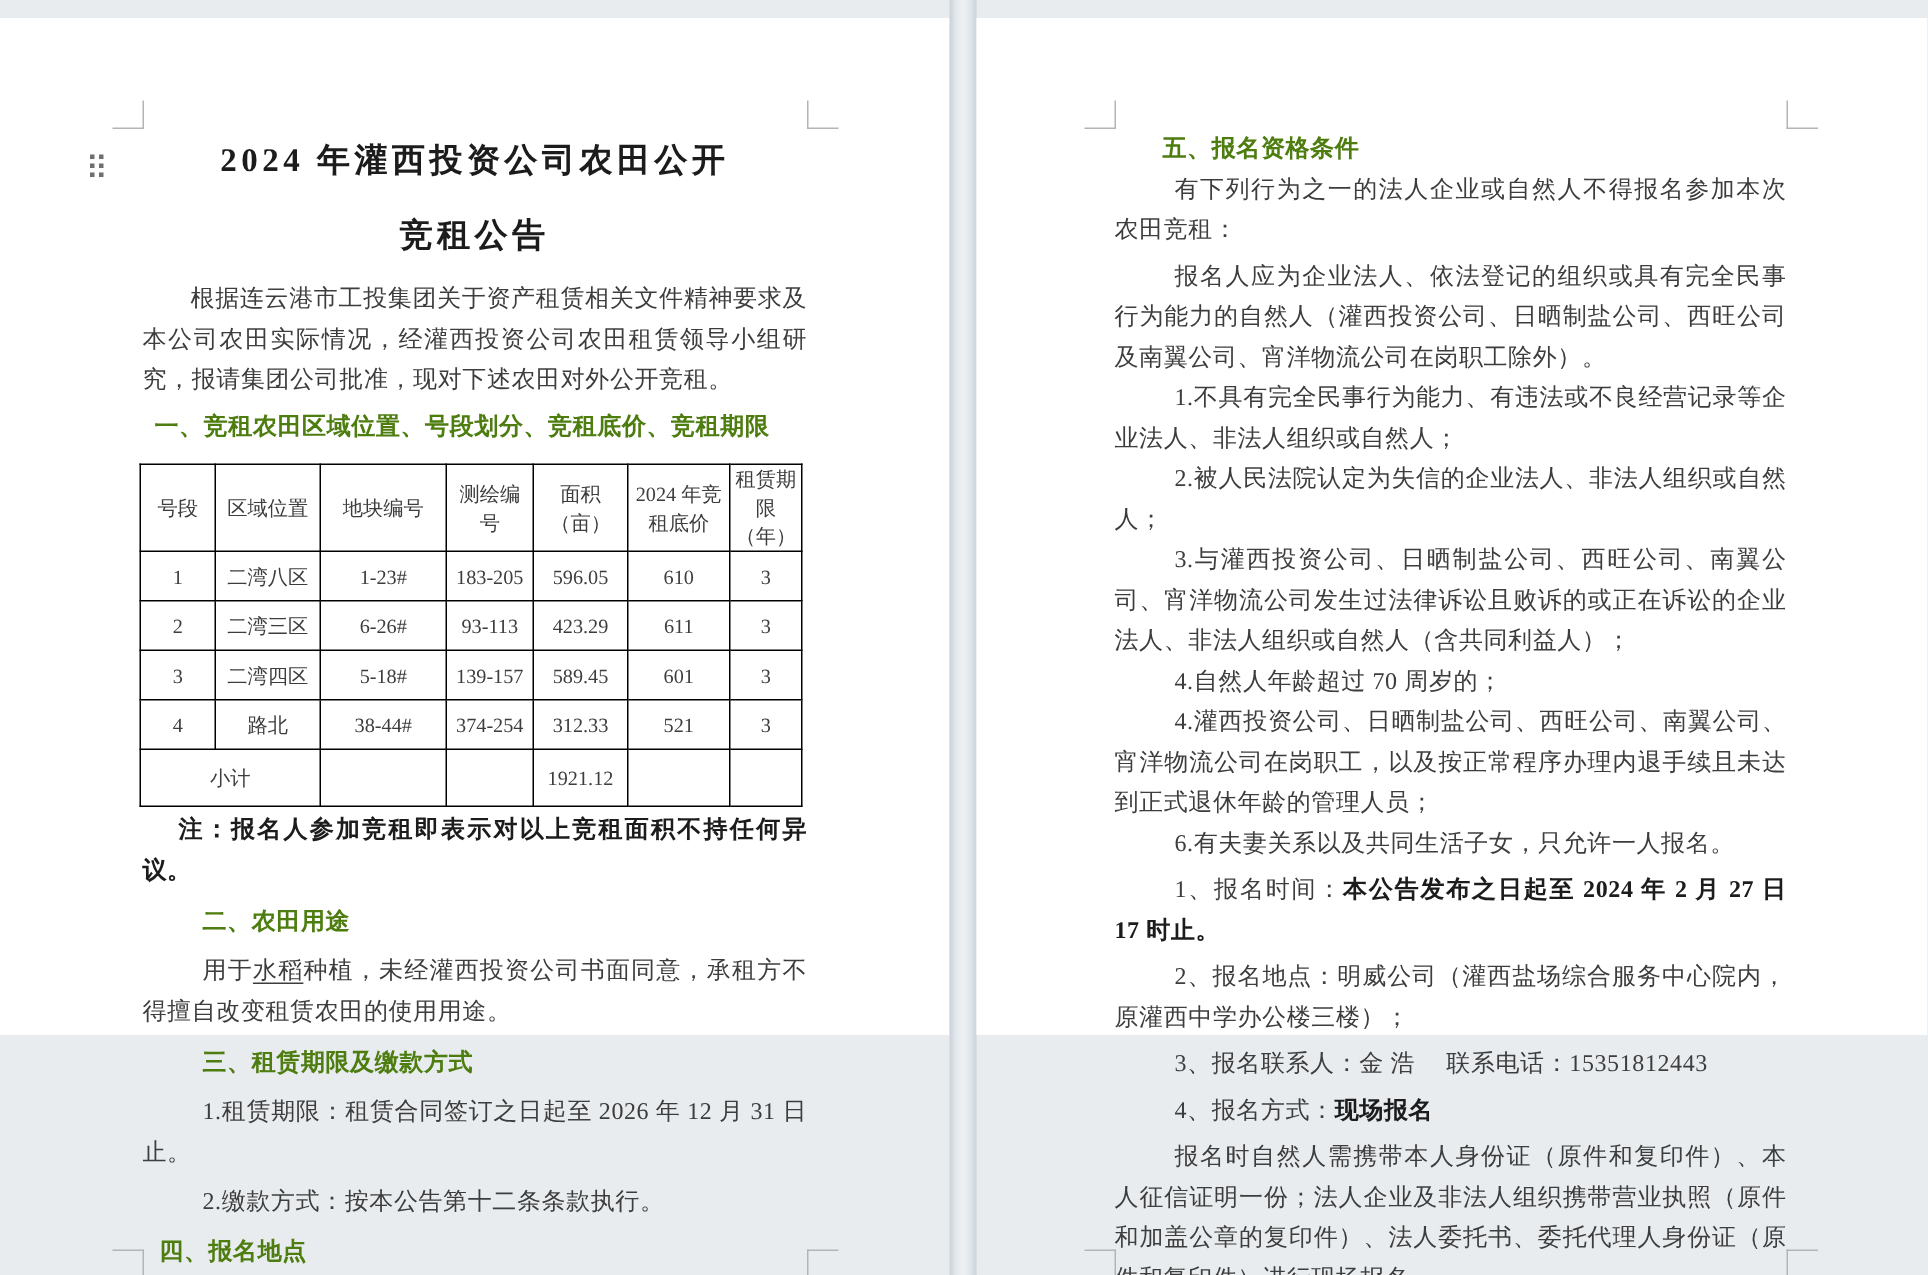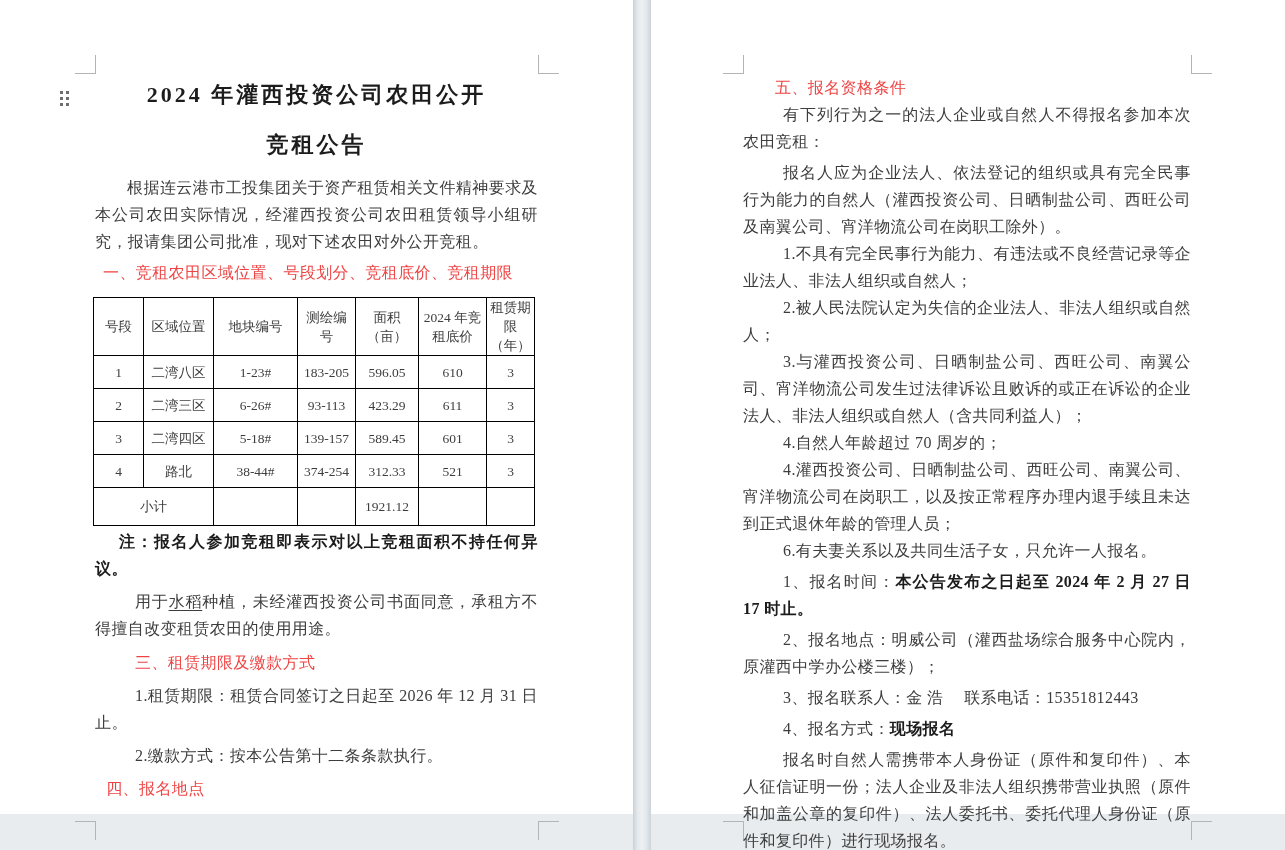--- a/index.html
+++ b/index.html
@@ -1,21 +1,21 @@
 <!DOCTYPE html>
 <html><head>
 <meta charset="utf-8">
 <style>
   html,body{margin:0;padding:0;}
   body{
     width:1285px;height:850px;overflow:hidden;background:#e9ecef;
     font-family:"Liberation Serif","DejaVu Serif",serif;
   }
   #doc{position:relative;width:1285px;height:850px;}
-  .page{position:absolute;top:0;height:814px;background:#ffffff;}
+  .page{position:absolute;top:12px;height:678px;background:#ffffff;}
   #page-left{left:0;width:633px;}
   #page-gap{position:absolute;top:0;left:633px;width:18px;height:850px;
     background:linear-gradient(90deg,#c9d1d8 0%,#e4e9ed 25%,#eef1f3 50%,#e2e7eb 75%,#cbd3da 100%);}
   #page-right{left:651px;width:634px;}
 
   
   .cmark{position:absolute;width:20px;height:18px;}
   .cmark.tl{border-right:1px solid #b4b4b4;border-bottom:1px solid #b4b4b4;}
   .cmark.tr{border-left:1px solid #b4b4b4;border-bottom:1px solid #b4b4b4;}
   .cmark.bl{border-right:1px solid #b4b4b4;border-top:1px solid #b4b4b4;}
@@ -26,21 +26,21 @@
     grid-template-columns:3px 3px;grid-template-rows:3px 3px 3px;gap:3px;cursor:move;}
   .drag-handle span{width:3px;height:3px;background:#6f6f6f;display:block;}
 
   .text-area{position:absolute;top:0;color:#3d3d3d;font-size:16px;line-height:27px;}
   #page-left .text-area{left:95px;width:443px;padding-top:70px;}
   #page-right .text-area{left:92px;width:448px;padding-top:74px;}
 
   p{margin:0;text-align:justify;letter-spacing:0.4px;}
   .doc-title{font-size:22px;line-height:50px;font-weight:bold;color:#1c1c1c;
     text-align:center;letter-spacing:3px;}
-  .heading{font-weight:normal;color:#ef4444;}
+  .heading{font-weight:bold;color:#4d7c0f;}
   .bold{font-weight:bold;color:#1c1c1c;}
   .indent-2{text-indent:2em;}
   .indent-25{text-indent:2.5em;}
   .indent-15{text-indent:1.5em;}
   .indent-07{text-indent:0.7em;}
   .indent-05{text-indent:0.5em;}
   .u{text-decoration:underline;text-underline-offset:3px;}
 
   table.farm{border-collapse:collapse;margin-left:-2px;margin-top:11px;
     font-size:13.5px;color:#3d3d3d;table-layout:fixed;}
@@ -156,20 +156,21 @@
             <td></td>
             <td>1921.12</td>
             <td></td>
             <td></td>
           </tr>
         </tbody>
       </table>
 
       <p class="bold indent-15 mt-note">注：报名人参加竞租即表示对以上竞租面积不持任何异议。</p>
 
+      <p class="heading indent-25 mt-sec2">二、农田用途</p>
       <p class="indent-25 mt-par"><span>用于</span><span class="u">水稻</span><span>种植，未经灌西投资公司书面同意，承租方不得擅自改变租赁农田的使用用途。</span></p>
 
       <p class="heading indent-25 mt-sec3">三、租赁期限及缴款方式</p>
       <p class="indent-25 mt-item">1.租赁期限：租赁合同签订之日起至 2026 年 12 月 31 日止。</p>
       <p class="indent-25 mt-item">2.缴款方式：按本公告第十二条条款执行。</p>
 
       <p class="heading indent-07 mt-sec4">四、报名地点</p>
 
     </div>
   </div>

